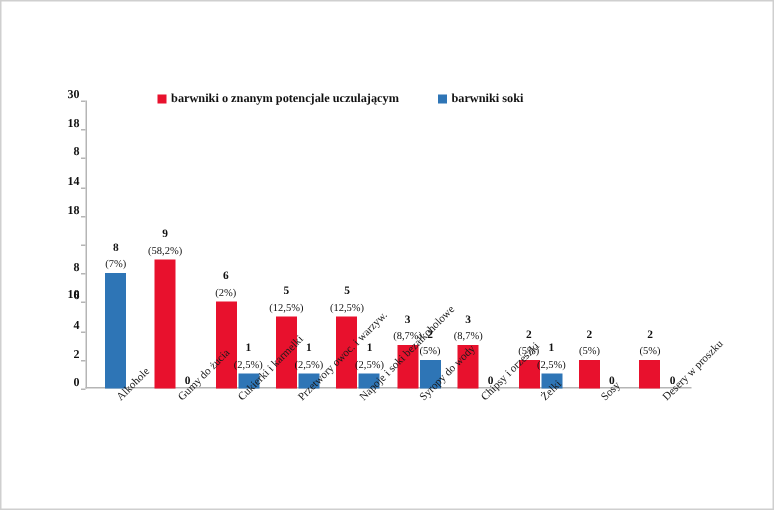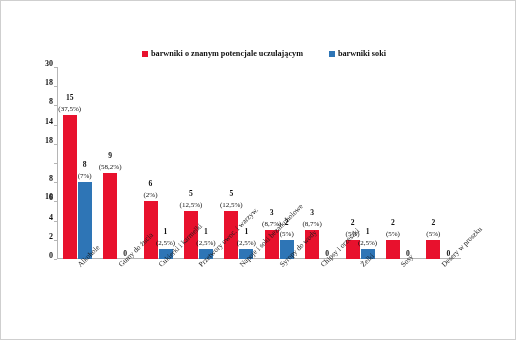--- a/index.html
+++ b/index.html
@@ -11,23 +11,23 @@
     overflow:hidden;
     position:relative;
   }
   #frame{
     position:absolute;left:0;top:0;width:516px;height:340px;
     border:1px solid #cfcfcf;
     box-sizing:border-box;
   }
   
   #legend{
-    position:absolute;left:0;top:48px;width:452px;
+    position:absolute;left:0;top:60px;width:452px;
     display:flex;justify-content:center;align-items:center;gap:26px;
-    font-size:8.2px;font-weight:bold;padding-left:37px;
+    font-size:8.2px;font-weight:bold;
   }
   .legend-item{display:flex;align-items:center;gap:3px;}
   .legend-swatch{width:6px;height:6px;display:inline-block;}
   
   #plot{
     position:absolute;
     left:56px;top:66px;
     width:404px;height:192px;
   }
   #axis-y-labels{
@@ -137,25 +137,20 @@
       <div class="ytick" style="top: 19.2px;">18</div>
       <div class="ytick" style="top: 0px;">30</div>
     </div>
 
   <div id="plot">
     <div id="y-axis-line"></div>
     <div id="x-axis-line"></div>
     <div id="bars">
         <div class="group">
           <div class="bar-wrap">
-            <div class="bar red" style="height: 144px;"></div>
-            <div class="bar-value" style="bottom: 157px;">15</div>
-            <div class="bar-pct" style="bottom: 146px;">(37,5%)</div>
-          </div>
-          <div class="bar-wrap">
             <div class="bar blue" style="height: 76.8px;"></div>
             <div class="bar-value" style="bottom: 89.8px;">8</div>
             <div class="bar-pct" style="bottom: 78.8px;">(7%)</div>
           </div>
         </div>
         <div class="group">
           <div class="bar-wrap">
             <div class="bar red" style="height: 86.4px;"></div>
             <div class="bar-value" style="bottom: 99.4px;">9</div>
             <div class="bar-pct" style="bottom: 88.4px;">(58,2%)</div>

